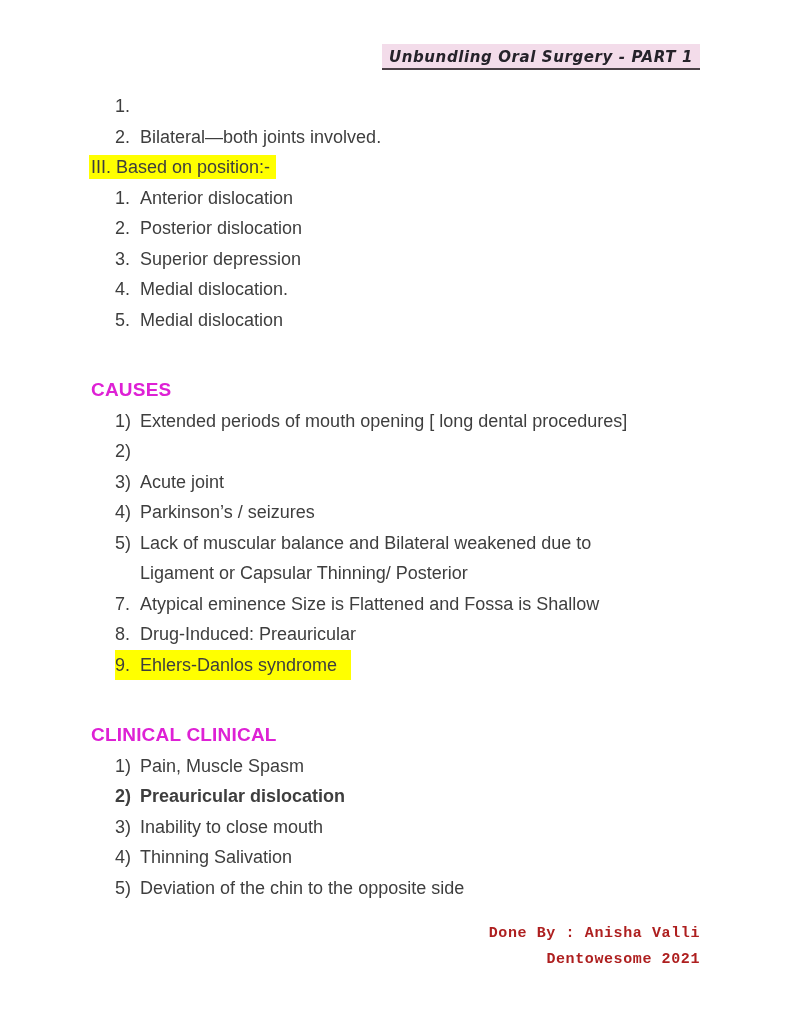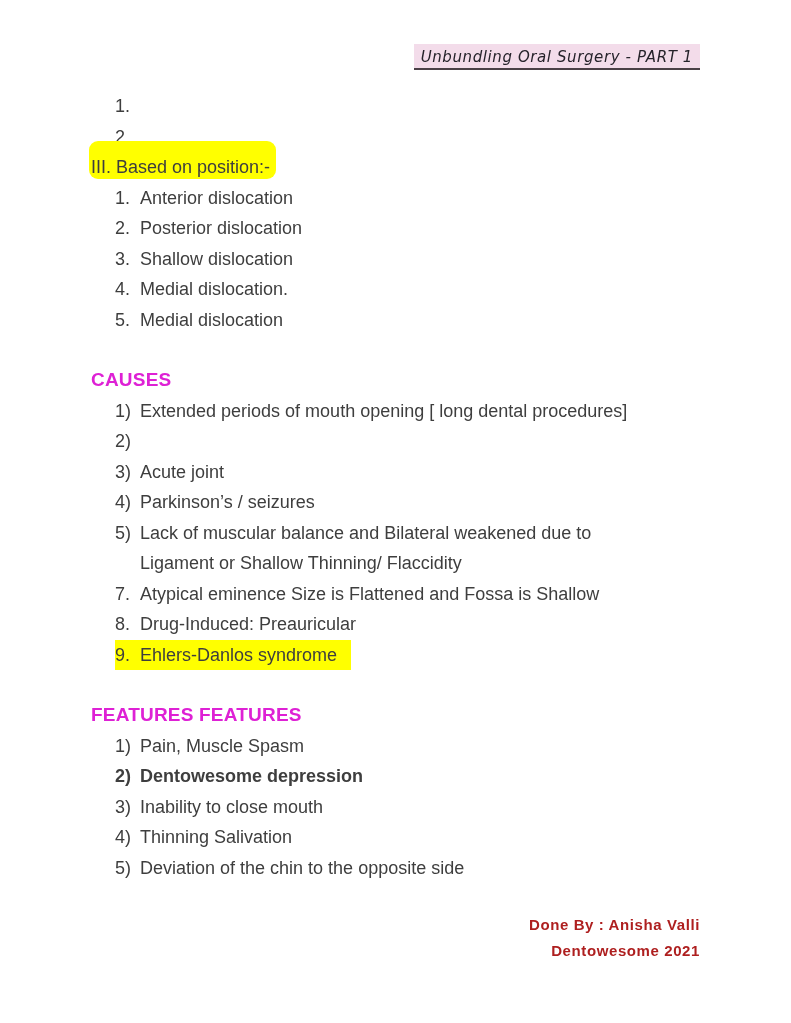--- a/index.html
+++ b/index.html
@@ -22,21 +22,21 @@
   .header-row {
     text-align: right;
     padding-right: 91px;
   }
   .doc-title {
     display: inline-block;
     background: var(--title-background, #f3dcea);
     color: #25222a;
     font-family: "DejaVu Sans", sans-serif;
     font-style: italic;
-    font-weight: normal;
+    font-weight: bold;
     font-size: 15px;
     letter-spacing: 0.6px;
     padding: 4px 7px 2px 7px;
     border-bottom: 2.5px solid #4a4046;
   }
   
   .content {
     padding-left: 91px;
   }
   .list { }
@@ -55,38 +55,37 @@
   .li.bold { font-weight: bold; }
   .li.hl .num { background: var(--highlight-yellow, #ffff00); }
   .li.hl .text { background: var(--highlight-yellow, #ffff00); padding-right: 14px; }
   .first-list { margin-top: 21px; }
   .subhead-line {
     font-size: 18px;
     line-height: 30.5px;
   }
   .subhead-line .hl {
     background: var(--highlight-yellow, #ffff00);
-    padding: 16px 6px 2px 2px;
+    padding: 2px 6px 2px 2px;
     margin-left: -2px;
-    border-radius: 9px;
   }
   .sec-head {
     color: var(--section-heading, #de21d5);
     font-weight: bold;
     font-size: 19px;
     letter-spacing: 0.2px;
     line-height: 30.5px;
-    margin-top: 30px;
+    margin-top: 40px;
   }
   
   .footer {
-    margin-top: 29px;
+    margin-top: 18px;
     text-align: right;
     padding-right: 91px;
-    font-family: Liberation Sans, sans-serif;
+    font-family: Liberation Mono, monospace;
     font-weight: bold;
     font-size: 15px;
     line-height: 26px;
     letter-spacing: 0.6px;
     color: var(--footer-red, #ae1f1f);
   }
 </style>
 </head>
 <body>
 
@@ -98,20 +97,23 @@
 
   <div class="content">
 
     <div class="list first-list">
 
     <div class="li">
           <span class="num">1.</span>
         </div>
         <div class="li">
           <span class="num">2.</span>
+          <span class="text">
+            <div>Bilateral—both joints involved.</div>
+          </span>
         </div>
       </div>
 
     <div class="subhead-line">
       <span class="hl">III. Based on position:-</span>
     </div>
 
     <div class="list">
 
     <div class="li">
@@ -122,21 +124,21 @@
         </div>
         <div class="li">
           <span class="num">2.</span>
           <span class="text">
             <div>Posterior dislocation</div>
           </span>
         </div>
         <div class="li">
           <span class="num">3.</span>
           <span class="text">
-            <div>Shallow dislocation</div>
+            <div>Superior depression</div>
           </span>
         </div>
         <div class="li">
           <span class="num">4.</span>
           <span class="text">
             <div>Medial dislocation.</div>
           </span>
         </div>
         <div class="li">
           <span class="num">5.</span>
@@ -168,21 +170,21 @@
         <div class="li">
           <span class="num">4)</span>
           <span class="text">
             <div>Parkinson’s / seizures</div>
           </span>
         </div>
         <div class="li">
           <span class="num">5)</span>
           <span class="text">
             <div>Lack of muscular balance and Bilateral weakened due to</div>
-            <div>Ligament or Shallow Thinning/ Flaccidity</div>
+            <div>Ligament or Capsular Thinning/ Posterior</div>
           </span>
         </div>
         <div class="li">
           <span class="num">7.</span>
           <span class="text">
             <div>Atypical eminence Size is Flattened and Fossa is Shallow</div>
           </span>
         </div>
         <div class="li">
           <span class="num">8.</span>
@@ -191,34 +193,34 @@
           </span>
         </div>
         <div class="li hl">
           <span class="num">9.</span>
           <span class="text">
             <div>Ehlers-Danlos syndrome</div>
           </span>
         </div>
       </div>
 
-    <div class="sec-head">FEATURES FEATURES</div>
+    <div class="sec-head">CLINICAL CLINICAL</div>
 
     <div class="list">
 
     <div class="li">
           <span class="num">1)</span>
           <span class="text">
             <div>Pain, Muscle Spasm</div>
           </span>
         </div>
         <div class="li bold">
           <span class="num">2)</span>
           <span class="text">
-            <div>Dentowesome depression</div>
+            <div>Preauricular dislocation</div>
           </span>
         </div>
         <div class="li">
           <span class="num">3)</span>
           <span class="text">
             <div>Inability to close mouth</div>
           </span>
         </div>
         <div class="li">
           <span class="num">4)</span>

